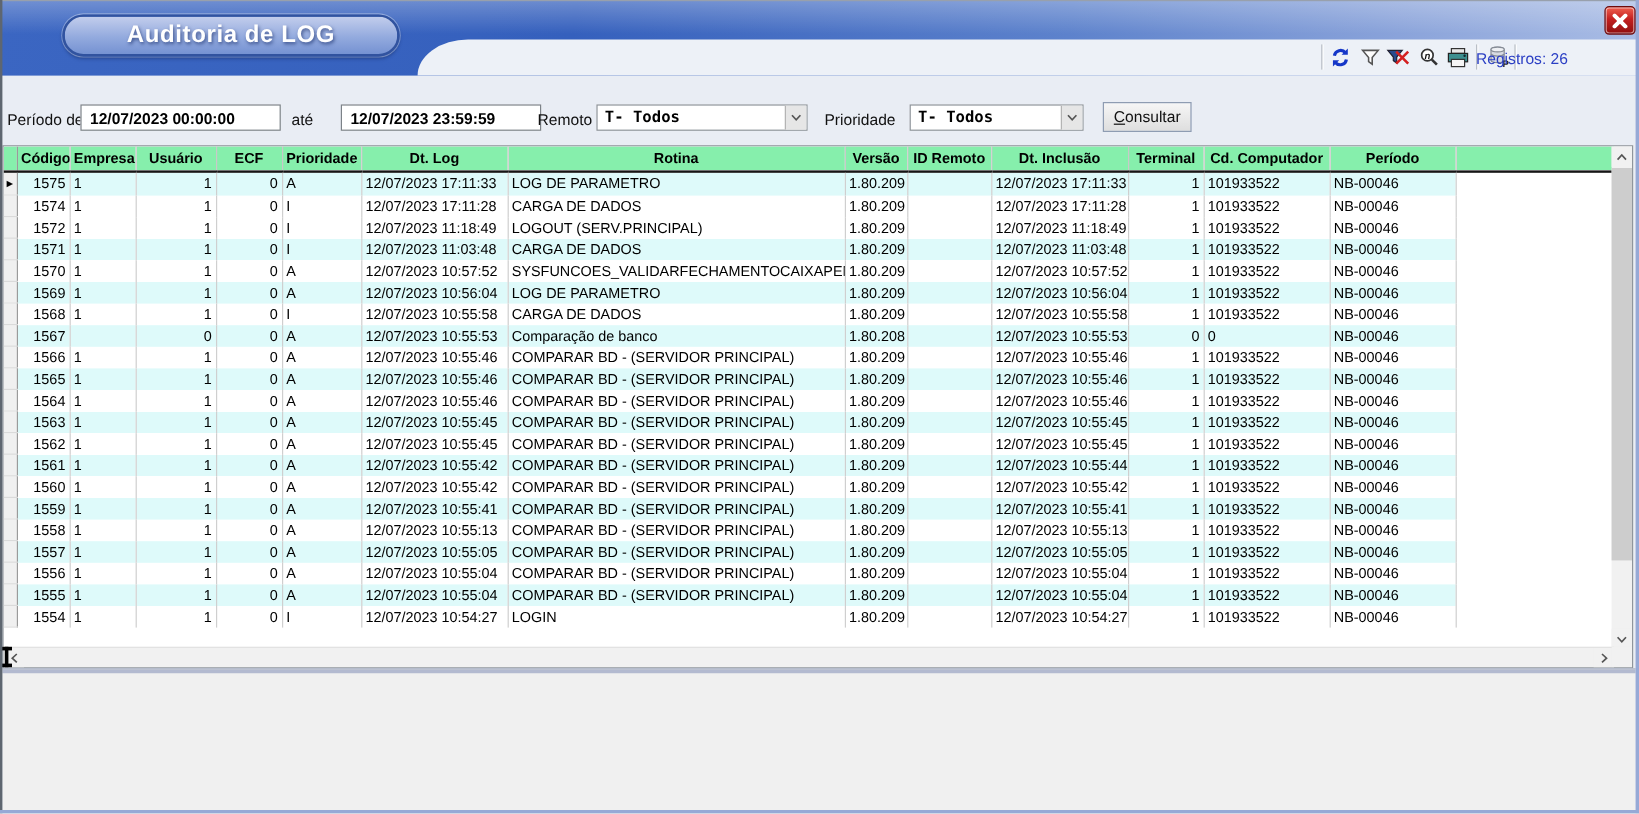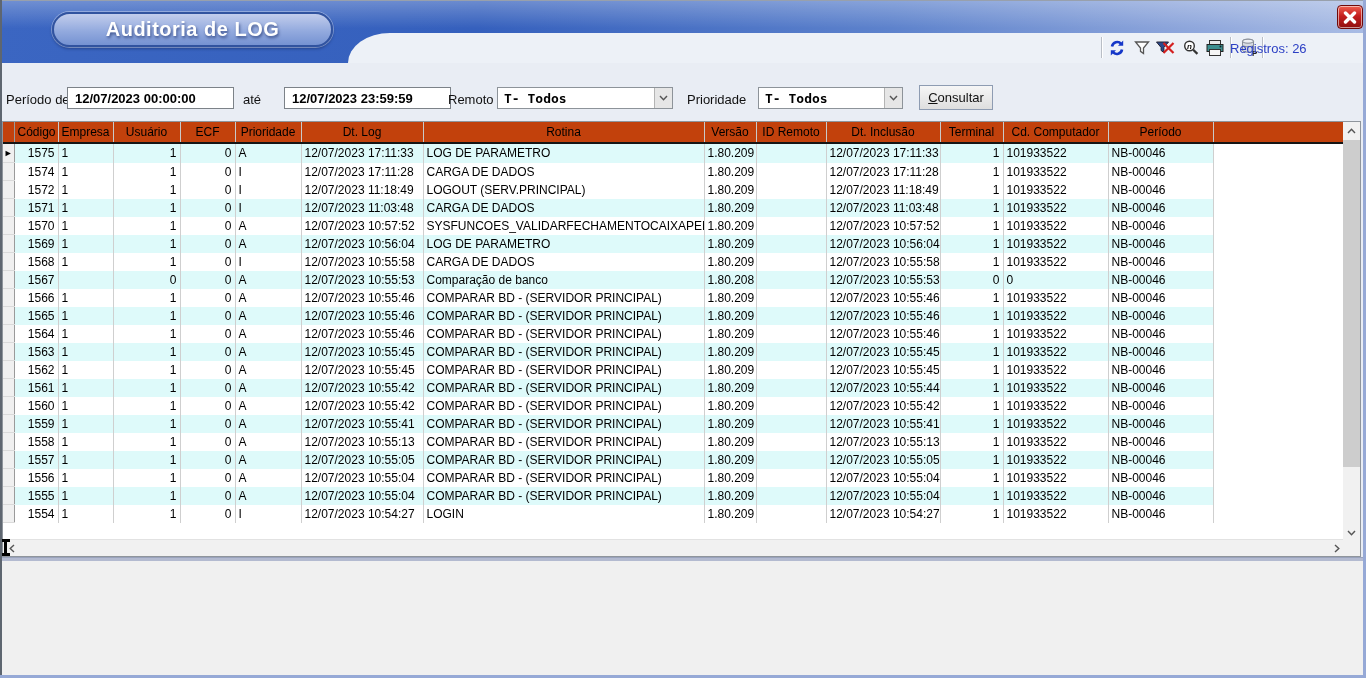--- a/index.html
+++ b/index.html
@@ -48,22 +48,22 @@
   .consult{position:absolute;left:919px;top:85px;width:74px;height:25px;
     background:linear-gradient(180deg,#f6f6f6,#dedede);border:1px solid #8e9cb2;
     font-size:13px;color:#111;display:flex;align-items:center;justify-content:center;cursor:pointer;}
   .consult u{text-decoration:underline;}
 
   
   .grid{position:absolute;left:2px;top:121px;width:1359px;height:436px;background:#fff;
     border:1px solid #8f959c;overflow:hidden;}
   table{border-collapse:collapse;table-layout:fixed;width:1342px;}
   th,td{overflow:hidden;white-space:nowrap;padding:0 3px;}
-  thead th{height:21px;background:#c2410c;border-right:1px solid #c9c9c9;border-bottom:2px solid #151515;
-    font-weight:normal;font-size:12px;color:#000;text-align:center;}
+  thead th{height:21px;background:#86efac;border-right:1px solid #c9c9c9;border-bottom:2px solid #151515;
+    font-weight:bold;font-size:12px;color:#000;text-align:center;}
   thead th.sel{border-right:1px solid #9a9a9a;}
   thead th.fill{border-right:none;}
   tbody td{height:18px;font-size:12px;color:#000;border-right:1px solid #cfcfcf;}
   tr.even td{background:#defafa;}
   tr.odd td{background:#ffffff;}
   td.sel{background:#f0f0f0 !important;border-right:1px solid #9a9a9a;border-top:1px solid #ffffff;
     border-bottom:1px solid #dadada;padding:0;text-align:center;}
   td.fill{background:#ffffff !important;border-right:none;}
   .a-r{text-align:right;} .a-l{text-align:left;}
   .arrowmark{font-size:9px;line-height:18px;color:#000;}

